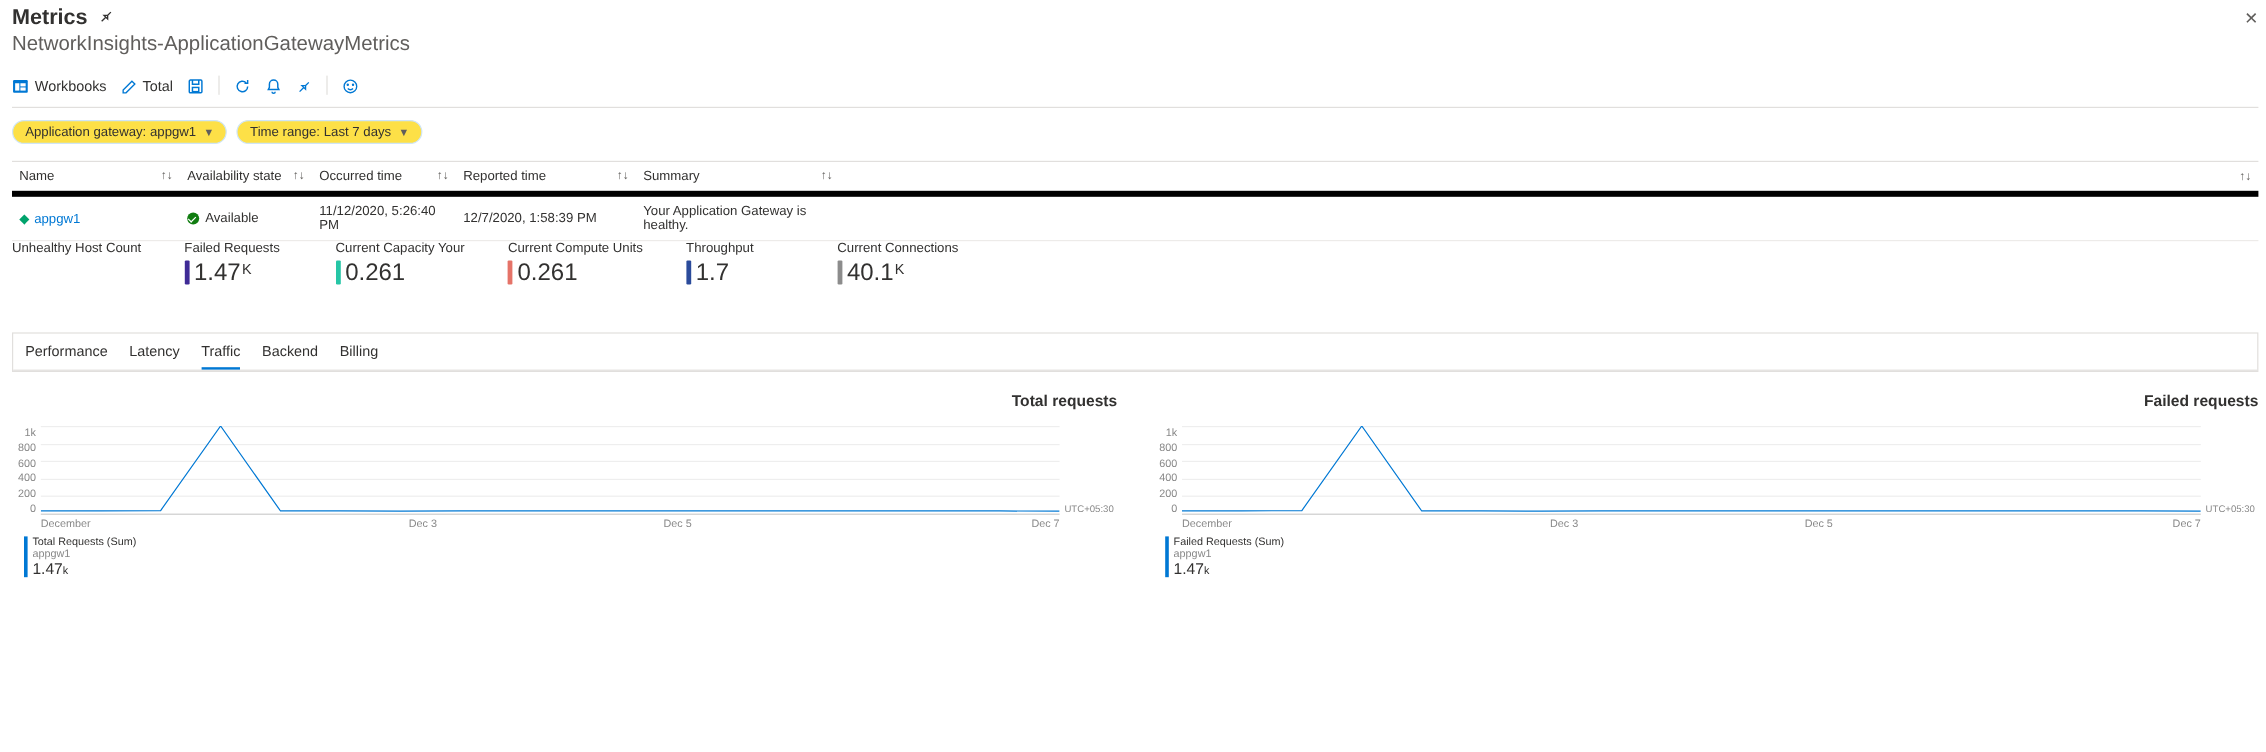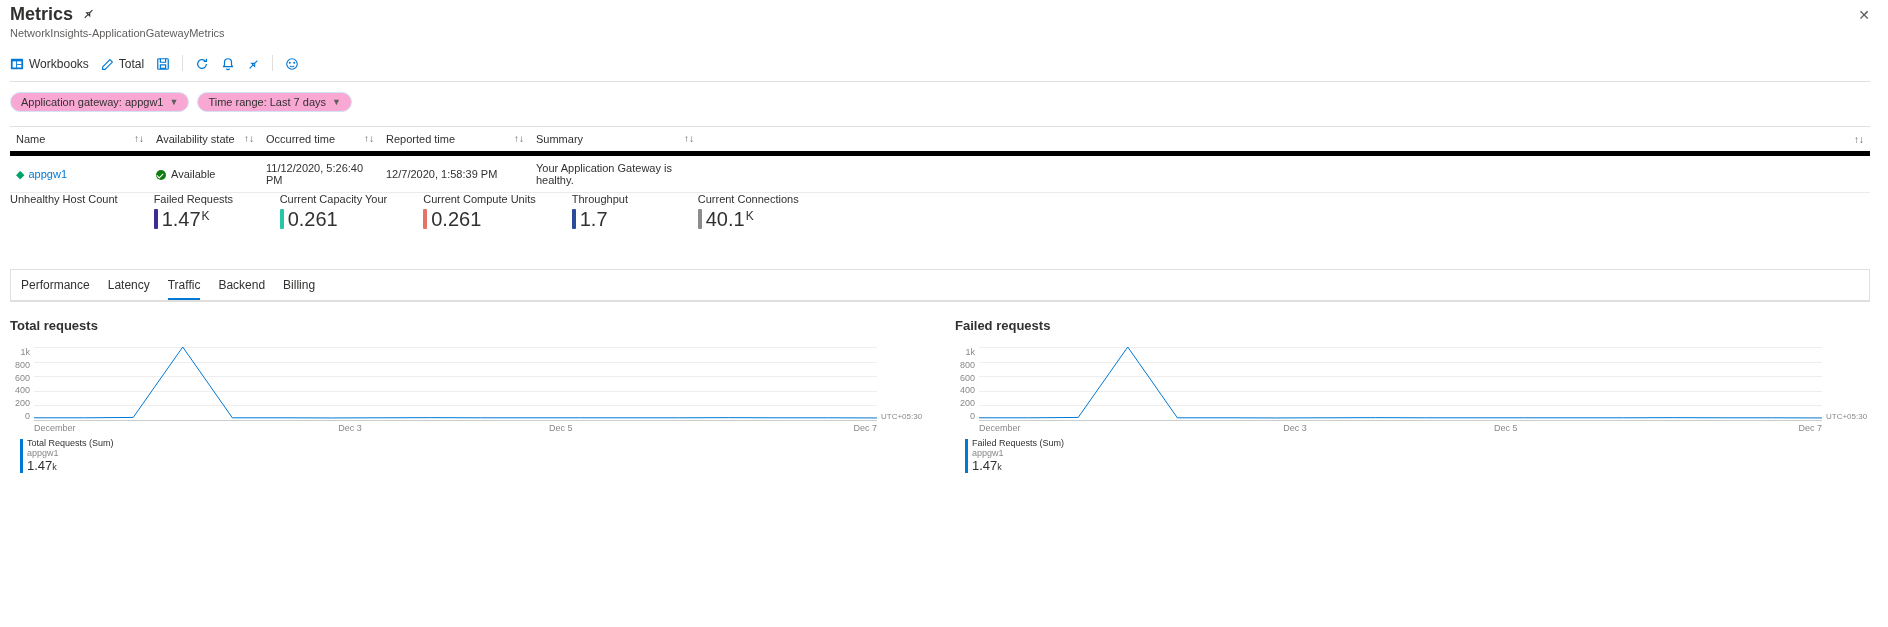--- a/index.html
+++ b/index.html
@@ -3,44 +3,44 @@
 <meta charset="utf-8">
 <style>
   * { box-sizing: border-box; }
   html, body {
     margin: 0; padding: 0;
     font-family: "Segoe UI", Arial, sans-serif;
     font-size: 12px;
     color: #323130;
     background: #ffffff;
   }
-  .page { padding: 4px 18px 10px 10px; }
+  .page { padding: 4px 6px 10px 10px; }
   
   .title-row { display: flex; align-items: center; gap: 8px; }
   .title-row h1 { font-size: 18px; font-weight: 600; margin: 0; }
   .pin-icon { color: #323130; transform: rotate(45deg); font-size: 14px; }
   .close-x { margin-left: auto; font-size: 14px; color: #605e5c; cursor: pointer; }
-  .subtitle { color: #605e5c; font-size: 11px; margin-top: 2px; }
+  .subtitle { color: #605e5c; font-size: 17px; margin-top: 2px; }
   
   .toolbar {
     display: flex; align-items: flex-end; gap: 12px;
     padding: 8px 0 10px 0;
     border-bottom: 1px solid #e1dfdd;
     margin-top: 8px;
   }
   .tb-btn { display: inline-flex; align-items: center; gap: 5px; color: #323130; cursor: pointer; }
   .tb-btn .ic { color: #0078d4; font-size: 13px; display:inline-flex; }
   .divider-v { width:1px; height:16px; background:#e1dfdd; }
   .ic-only { color:#0078d4; font-size:14px; display:inline-flex; cursor:pointer; }
 
   
   .pills { display:flex; gap:8px; padding:10px 0; }
   .pill {
     display:inline-flex; align-items:center; gap:6px;
-    background:#f9a8d4; border:1px solid #cfe5f6;
+    background:#fde047; border:1px solid #cfe5f6;
     border-radius:12px; padding:3px 10px; font-size:11px;
     color:#323130; cursor:pointer;
   }
   .pill .chev { font-size:9px; color:#605e5c; }
 
   
   table.grid { width:100%; border-collapse:collapse; margin-top:4px; }
   table.grid th {
     text-align:left; font-weight:400; font-size:11px; color:#323130;
     border-top:1px solid #e1dfdd; border-bottom:5px solid #000000;
@@ -75,21 +75,21 @@
   .km-suf { font-size:12px; margin-left:1px; }
 
   
   .tabs-wrap { border:1px solid #e1dfdd; margin-top:40px; }
   .tabs { display:flex; gap:18px; padding:8px 10px 0 10px; border-bottom:1px solid #e1dfdd; }
   .tab { font-size:12px; padding-bottom:6px; cursor:pointer; color:#323130; }
   .tab.active { border-bottom:2px solid #0078d4; }
 
   .charts-row { display:flex; gap:30px; margin-top:10px; }
   .chart-card { flex:1; min-width:0; }
-  .chart-title { font-weight:600; font-size:13px; margin:6px 0 14px 0; }
+  .chart-title { font-weight:600; font-size:13px; margin:6px 0 14px 0;text-align:right; }
 
   .chart-area { position:relative; height:74px; display:flex; }
   .yaxis { width:24px; display:flex; flex-direction:column; justify-content:space-between;
            font-size:9px; color:#888; text-align:right; padding-right:4px;}
   .plot { flex:1; position:relative; border-bottom:1px solid #ccc; }
   .plot .grid-line { position:absolute; left:0; right:0; border-top:1px solid #eee; }
   .plot svg { position:absolute; inset:0; width:100%; height:100%; }
   .tz-label { width:48px; font-size:8px; color:#888; display:flex; align-items:flex-end; padding-left:4px; }
 
   .xaxis { display:flex; margin-left:24px; margin-right:48px; font-size:9px; color:#888; padding-top:2px; }

